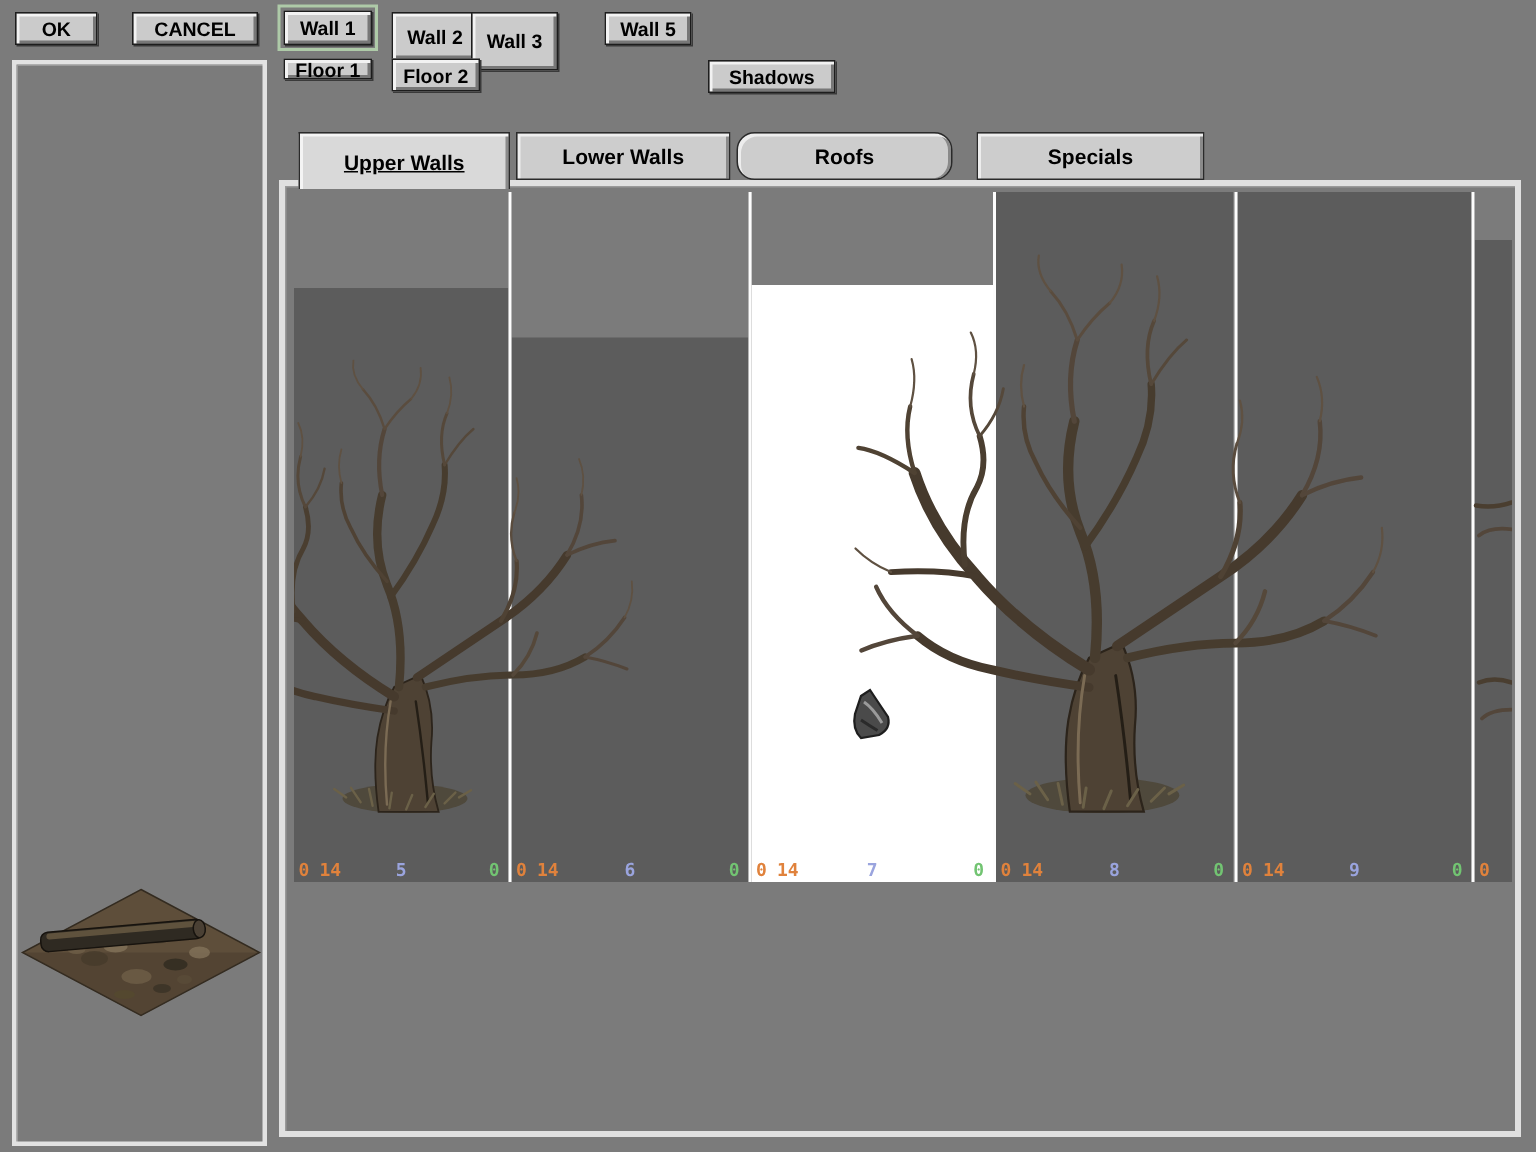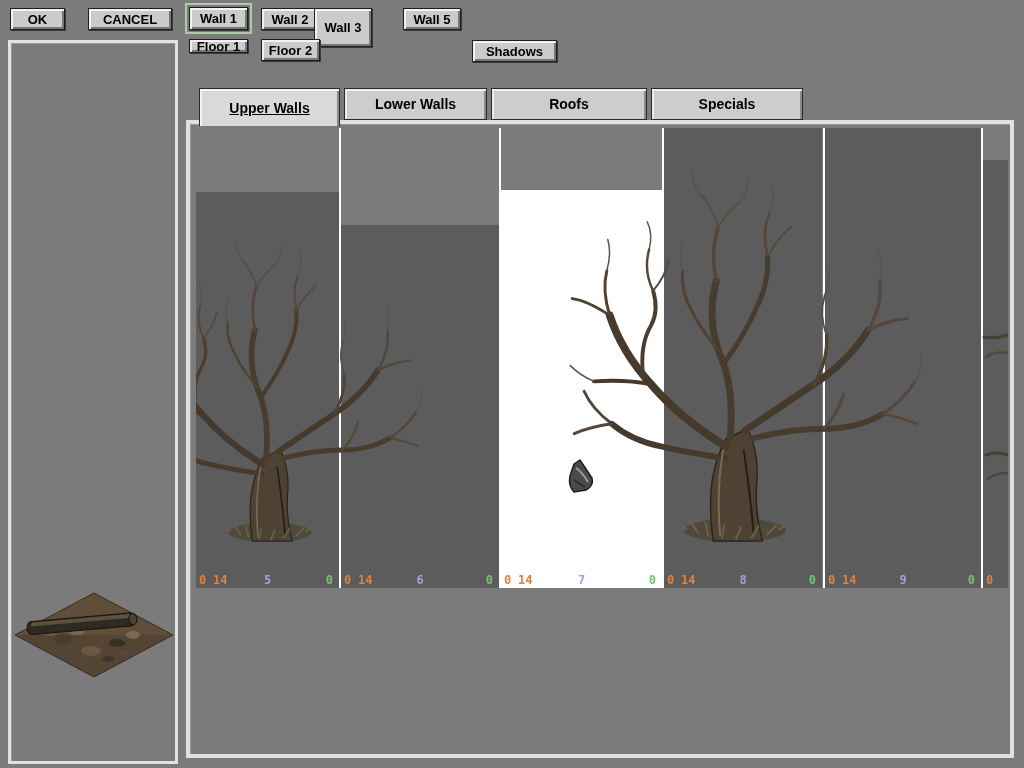--- a/index.html
+++ b/index.html
@@ -75,21 +75,21 @@
 </head>
 <body>
 
 <div class="screen">
 
   <div class="btn" style="left:10px;top:8px;width:55px;height:22px;">OK</div>
   <div class="btn" style="left:88px;top:8px;width:84px;height:22px;">CANCEL</div>
 
   <div class="sel-frame" style="left:185px;top:3px;width:67px;height:31px;"></div>
   <div class="btn" style="left:189px;top:7px;width:59px;height:23px;text-align:right;">Wall 1</div>
-  <div class="btn" style="left:261px;top:8px;width:58px;height:22px;">Wall 2</div>
+  <div class="btn" style="left:261px;top:8px;width:58px;height:32px;">Wall 2</div>
   <div class="btn" style="left:314px;top:8px;width:58px;height:39px;">Wall 3</div>
   <div class="btn" style="left:403px;top:8px;width:58px;height:22px;">Wall 5</div>
 
   <div class="btn" style="left:189px;top:39px;width:59px;height:14px;">Floor 1</div>
   <div class="btn" style="left:261px;top:39px;width:59px;height:22px;">Floor 2</div>
   <div class="btn" style="left:472px;top:40px;width:85px;height:22px;">Shadows</div>
 
   <div class="left-panel">
     <svg class="tree" style="left:2px;top:548px;" width="162" height="88" viewBox="0 0 162 88">
       <polygon points="81,2 160,44 81,86 2,44" fill="#5e4e3a" stroke="#332b20" stroke-width="1"></polygon>
@@ -109,21 +109,21 @@
       <g transform="rotate(-5 70 32)">
         <rect x="14" y="26" width="108" height="13" rx="5" fill="#2f2a22" stroke="#17130e" stroke-width="1"></rect>
         <rect x="18" y="27" width="100" height="4" rx="2" fill="#6b5c45" opacity="0.8"></rect>
         <ellipse cx="120" cy="32.5" rx="4" ry="6" fill="#4a4034" stroke="#17130e" stroke-width="1"></ellipse>
       </g>
     </svg>
   </div>
 
   <div class="tab active" style="left:199px;width:141px;text-decoration:underline;">Upper Walls</div>
   <div class="tab" style="left:344px;width:143px;">Lower Walls</div>
-  <div class="tab" style="left:491px;width:156px;">Roofs</div>
+  <div class="tab" style="left:491px;width:144px;border-radius:12px;">Roofs</div>
   <div class="tab" style="left:651px;width:152px;">Specials</div>
 
   <div class="main-panel"></div>
 
   <div class="strip">
 
     <div class="col" style="left:0;width:143px;">
       <div class="band" style="height:64px;"></div>
       <div class="numrow">
         <span class="mi" style="color:#e0823c">0</span>

